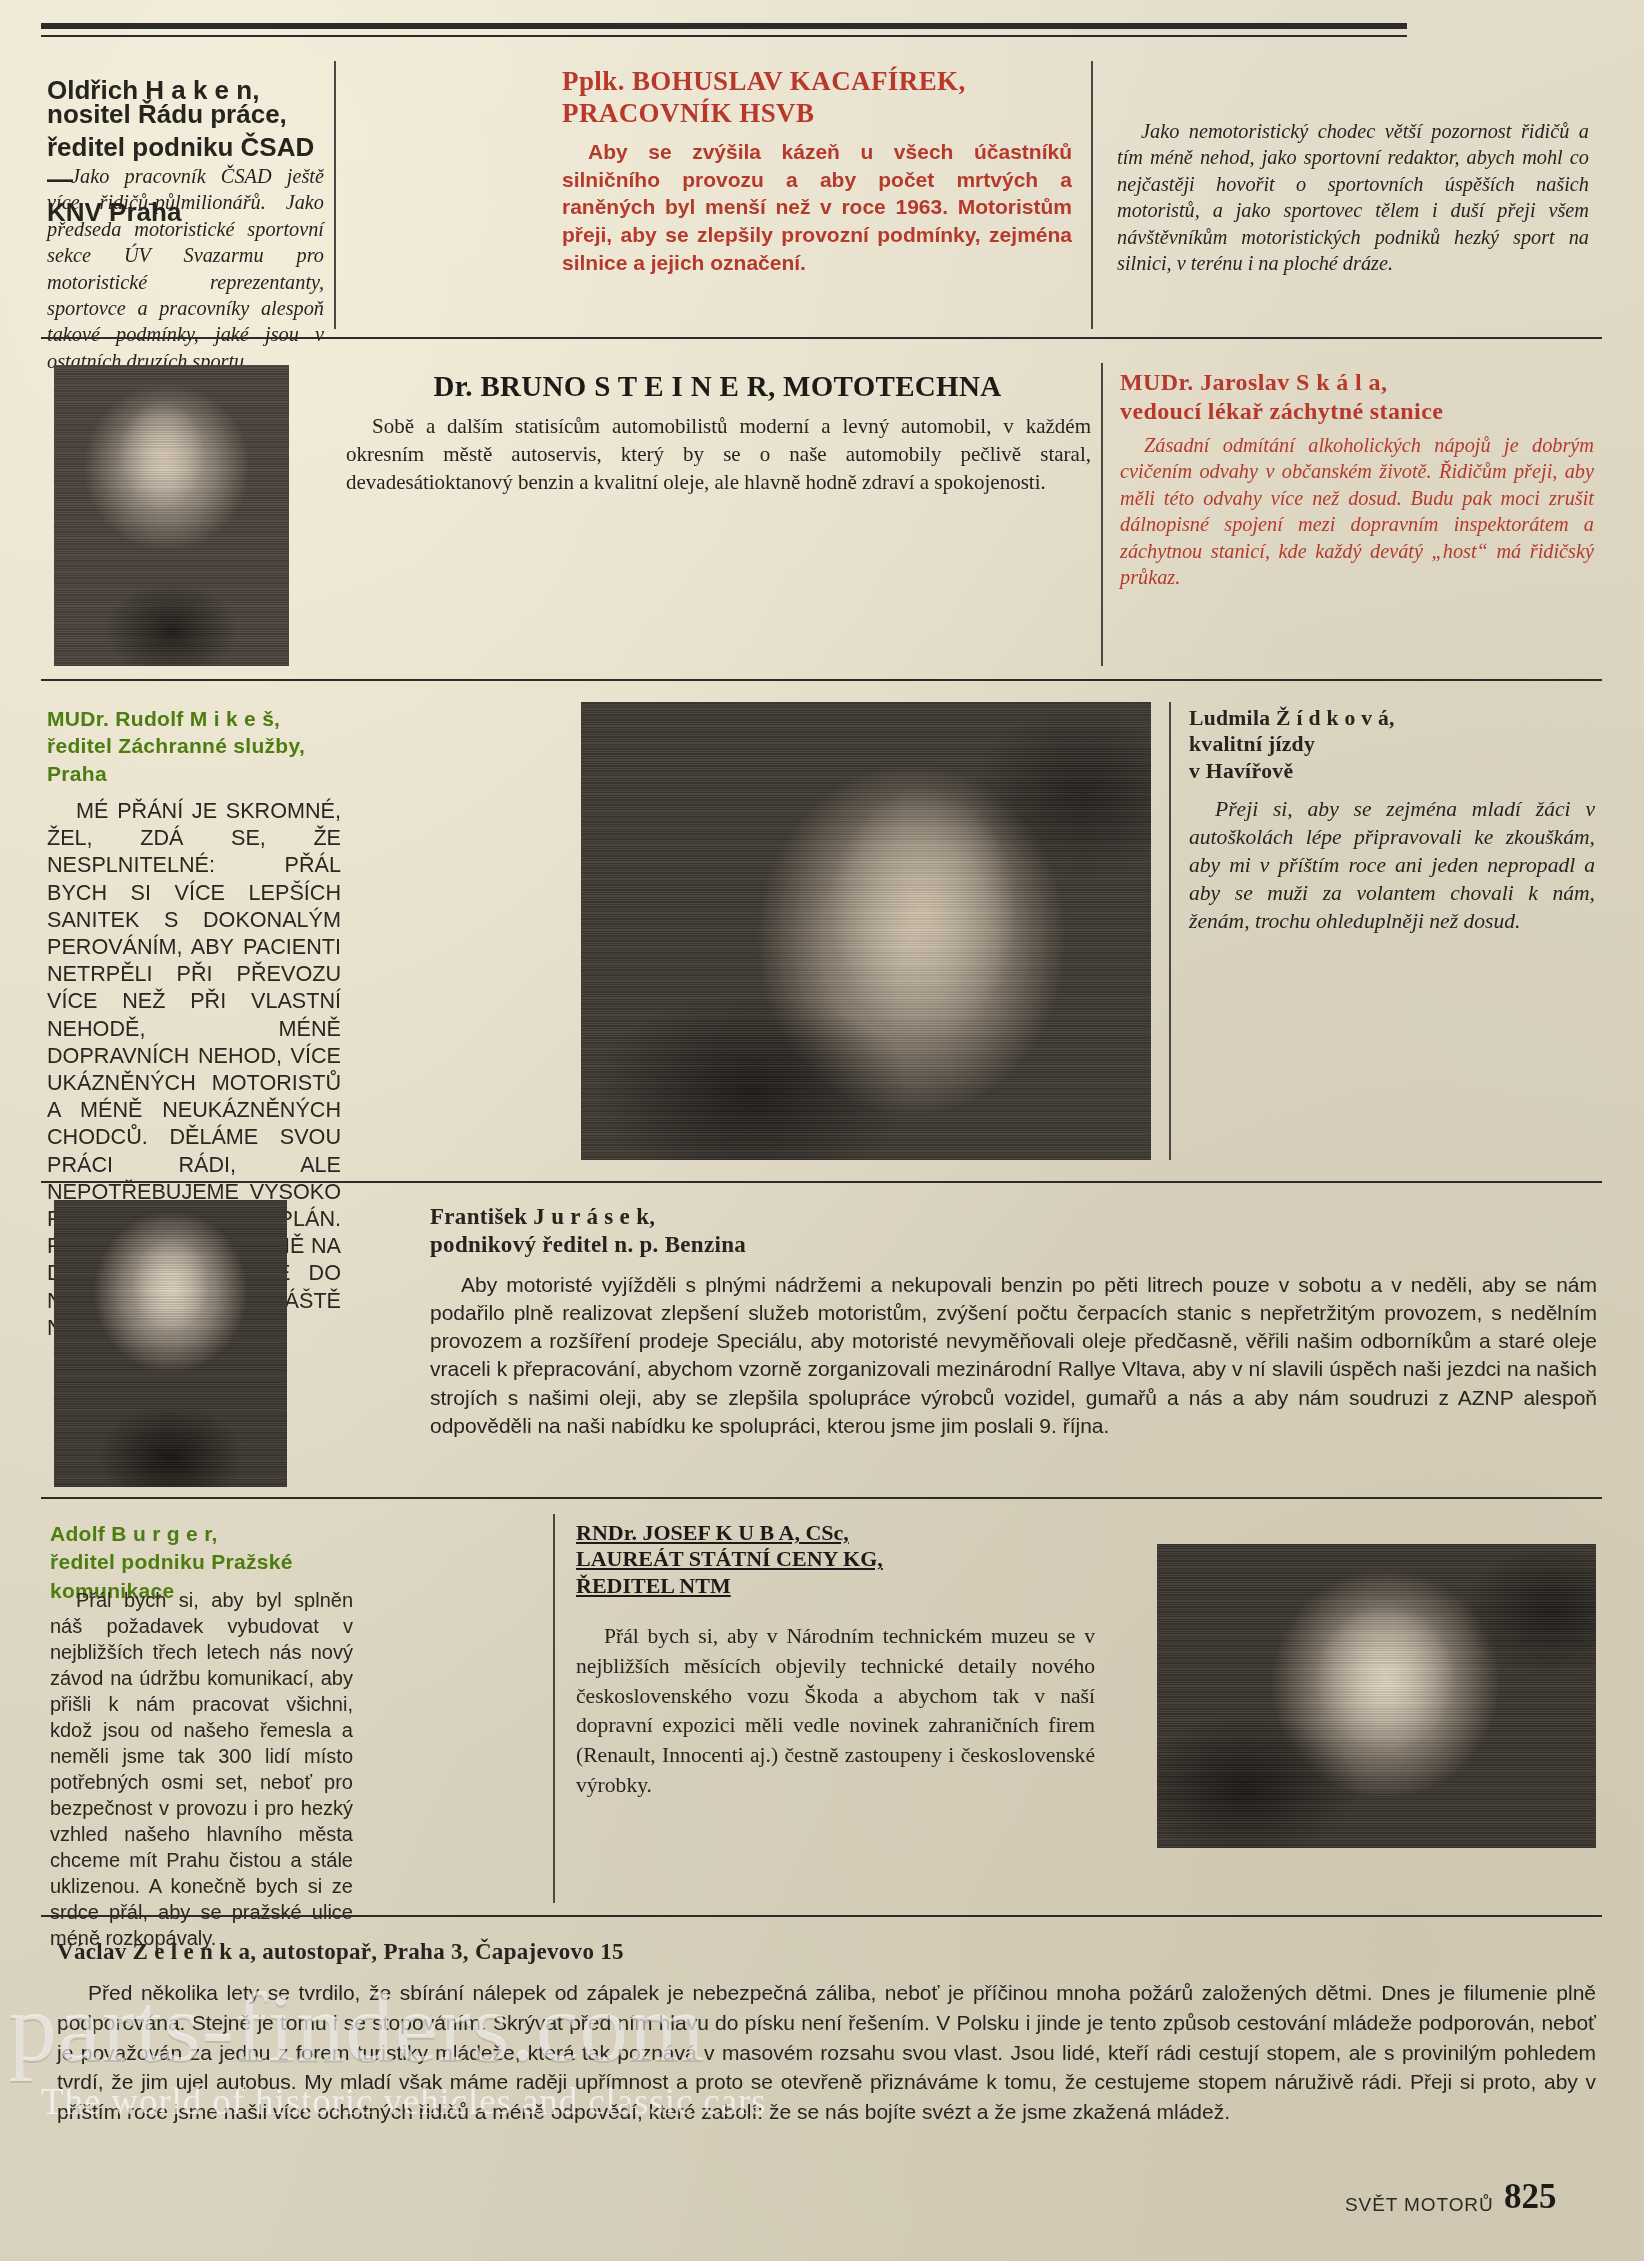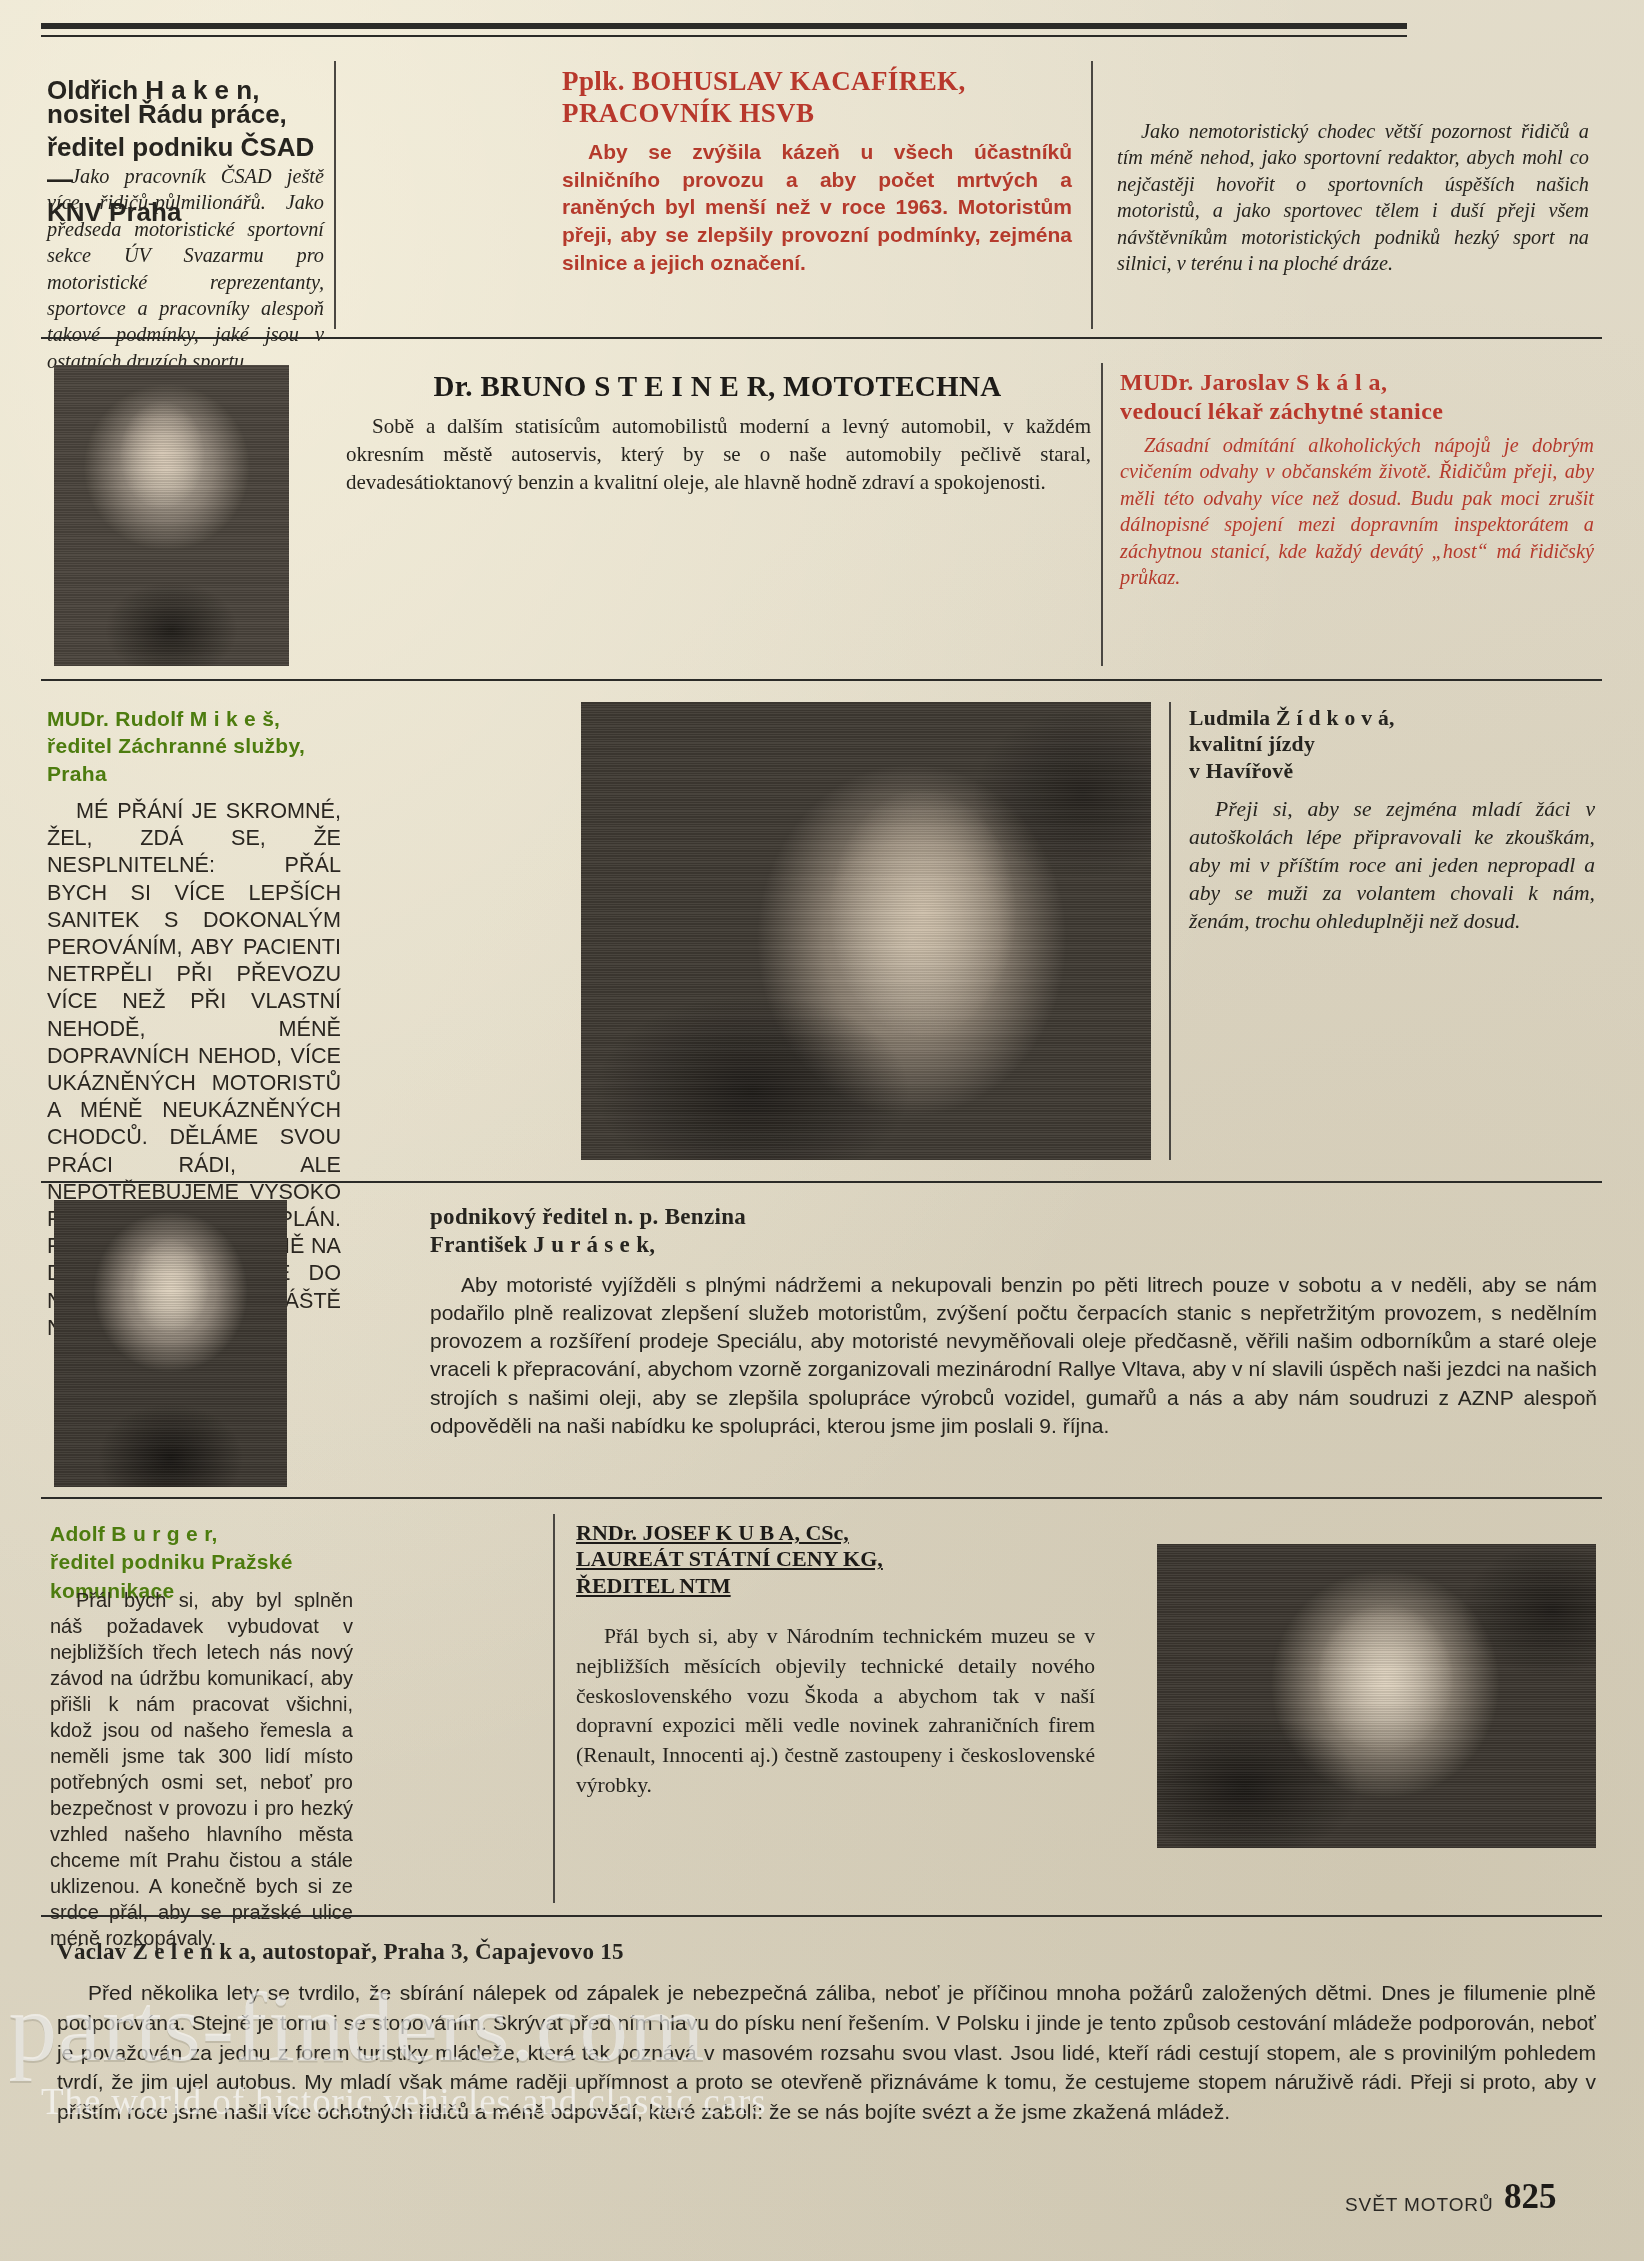--- a/index.html
+++ b/index.html
@@ -260,22 +260,22 @@
          background:
            radial-gradient(ellipse 91px 95px at 50% 32%, #cfc5b3 0%, #8e8478 50%, #3f3a33 85%),
            linear-gradient(180deg, #4c463e 0%, #2c2823 100%);">
       <div class="grain" style="background:
         repeating-linear-gradient(0deg, rgba(0,0,0,0.10) 0 0.9px, rgba(255,255,255,0.04) 0.9px 1.7px),
         radial-gradient(ellipse 54px 67px at 50% 30%, rgba(225,212,192,0.88), rgba(225,212,192,0) 72%),
         radial-gradient(ellipse 104px 78px at 50% 90%, rgba(16,14,12,0.8), rgba(16,14,12,0) 70%);"></div>
     </div>
 
     <div class="blk name-serif" style="left:430px; top:1203px; width:692px; font-size:23px;">
+      <div>František J u r á s e k,</div>
       <div>podnikový ředitel n. p. Benzina</div>
-      <div>František J u r á s e k,</div>
     </div>
     <div class="blk body-sans" style="left:430px; top:1271px; width:1167px; text-indent:31px; font-size:21px; line-height:1.34;">
       <span class="ptext">Aby motoristé vyjížděli s plnými nádržemi a nekupovali benzin po pěti litrech pouze v sobotu a v neděli, aby se nám podařilo plně realizovat zlepšení služeb motoristům, zvýšení počtu čerpacích stanic s nepřetržitým provozem, s nedělním provozem a rozšíření prodeje Speciálu, aby motoristé nevyměňovali oleje předčasně, věřili našim odborníkům a staré oleje vraceli k přepracování, abychom vzorně zorganizovali mezinárodní Rallye Vltava, aby v ní slavili úspěch naši jezdci na našich strojích s našimi oleji, aby se zlepšila spolupráce výrobců vozidel, gumařů a nás a aby nám soudruzi z AZNP alespoň odpověděli na naši nabídku ke spolupráci, kterou jsme jim poslali 9. října.</span>
     </div>
 
     <div class="rule" style="left:41px; top:1497px; width:1561px; height:1.7px;"></div>
 
     <div class="blk" style="left:50px; top:1520px; width:303px;">
       <div class="caps-red" style="font-size:21px; line-height:1.35;">
         <div>Adolf B u r g e r,</div>

